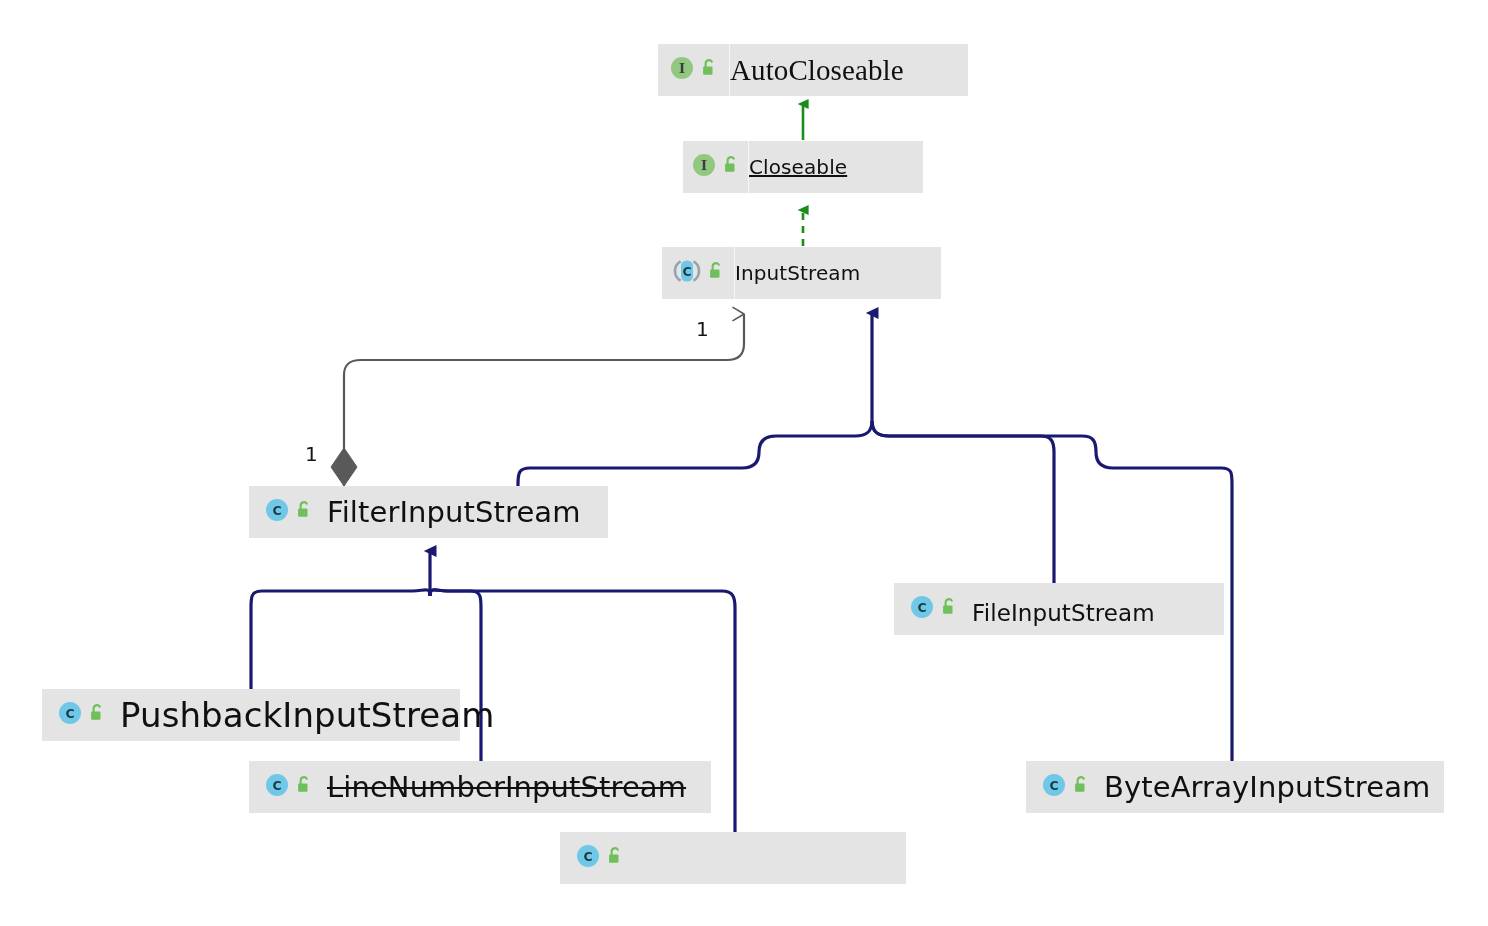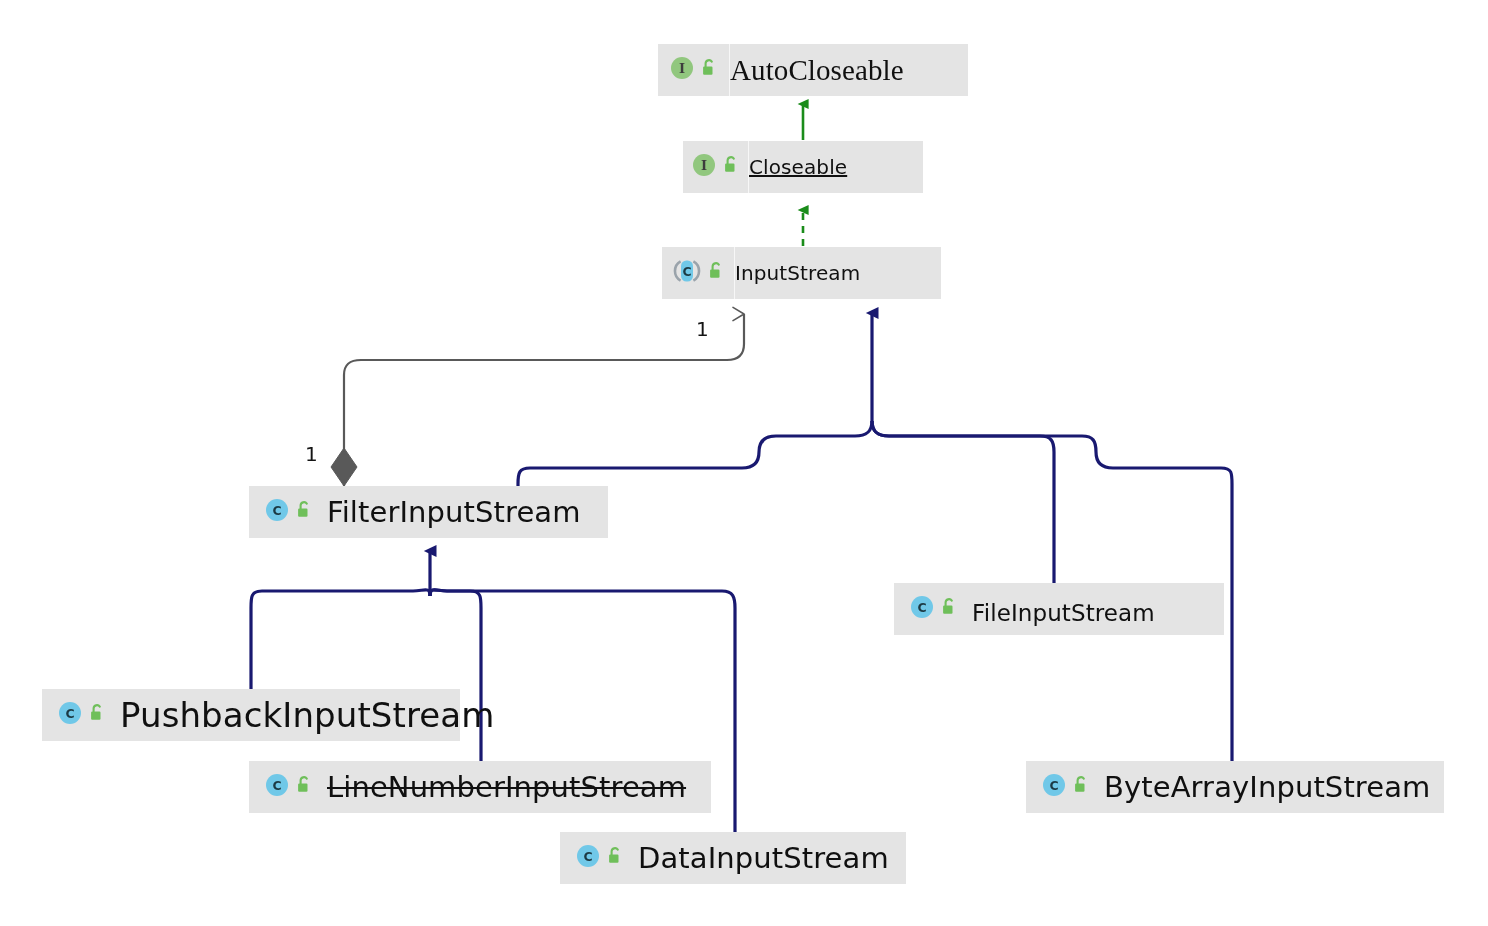--- a/index.html
+++ b/index.html
@@ -284,21 +284,20 @@
         <div class="node-icons" style="width: 78px;">
           <span class="icon-kind"><svg width="26" height="26" viewBox="0 0 26 26">
               <circle cx="13" cy="13" r="11" fill="#70c8e8"></circle>
               <text x="13" y="17.8" text-anchor="middle" font-family="DejaVu Sans, Liberation Sans, sans-serif" font-size="12.5" font-weight="600" fill="#1c3a44">C</text>
             </svg></span>
           <span class="icon-vis" style="margin-left: 5px;"><svg width="18" height="20" viewBox="0 0 18 20">
               <path d="M5.6 8.6 V5.6 a3.4 3.4 0 0 1 6.2 -1.9" fill="none" stroke="#6fbf5a" stroke-width="2.1" stroke-linecap="round"></path>
               <rect x="3.1" y="8.6" width="9.4" height="8.2" rx="1.1" fill="#6fbf5a"></rect>
             </svg></span>
         </div>
-        <span class="node-label" style="font-size: 29px;">DataInputStream</span>
       </div>
     </div>
 
   <div id="edge-label-layer">
       <div class="edge-label" style="left: 696px; top: 319px;">1</div>
       <div class="edge-label" style="left: 305px; top: 444px;">1</div>
     </div>
 
 </div>
 

